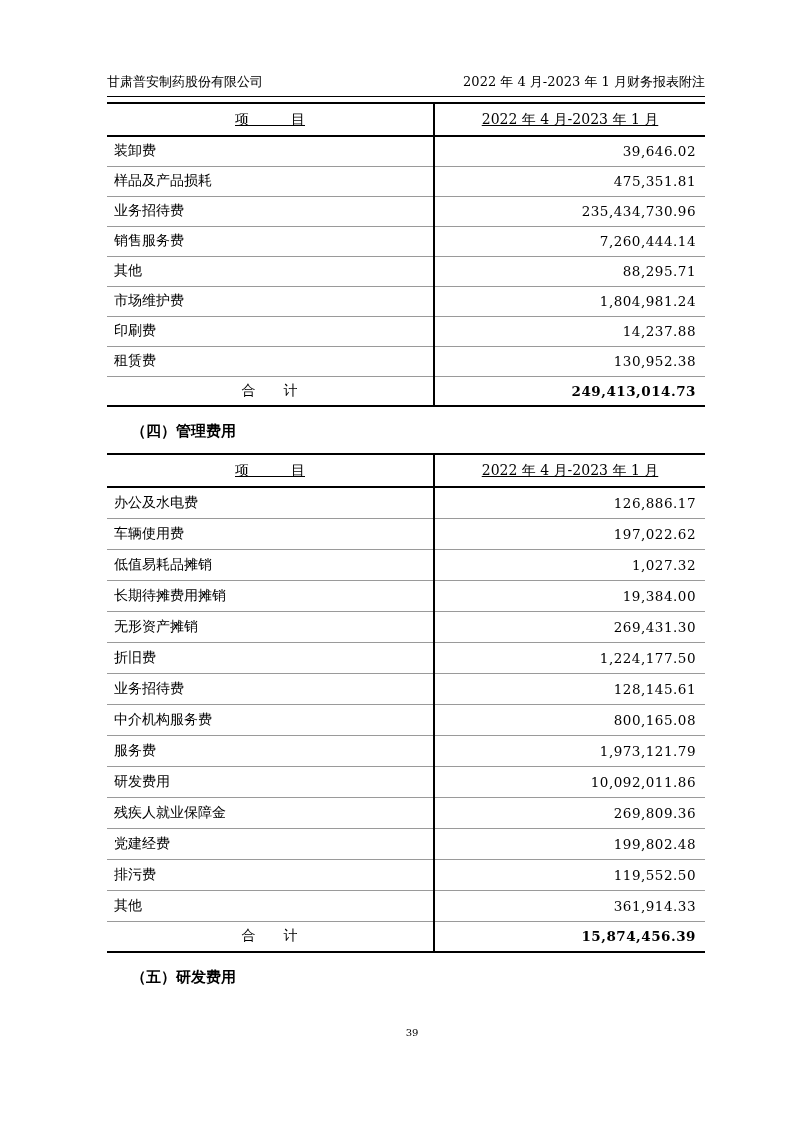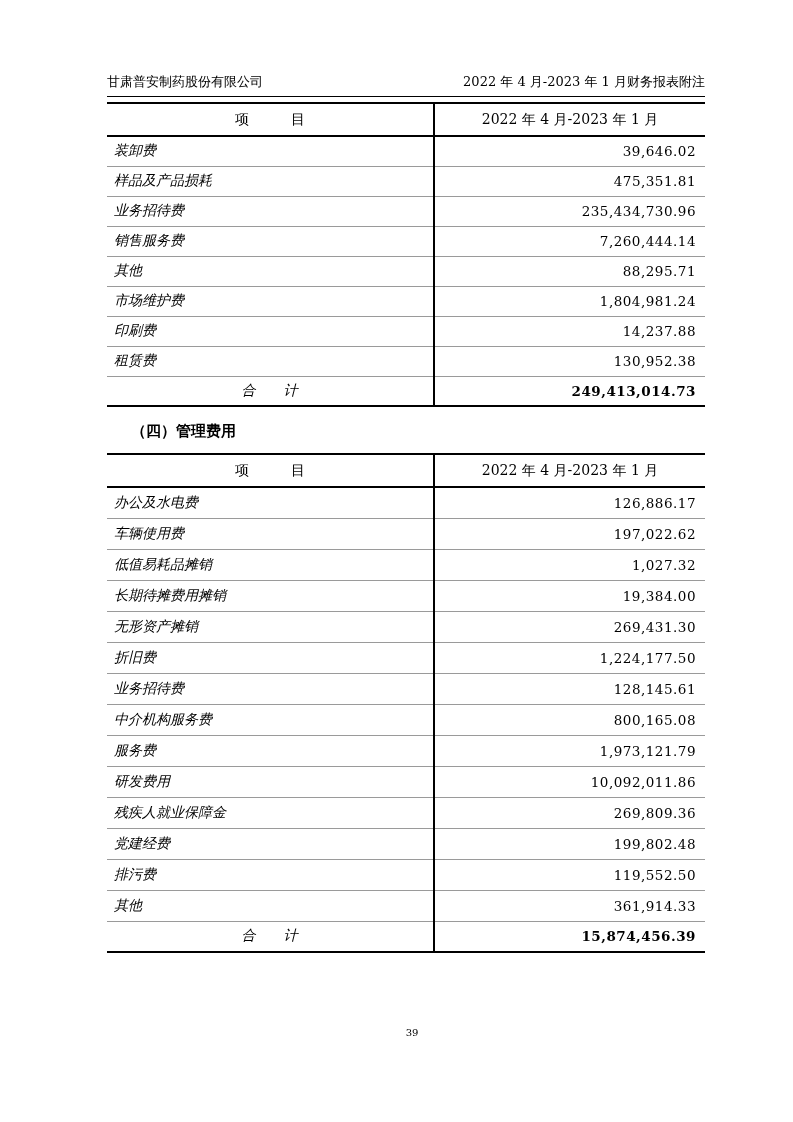--- a/index.html
+++ b/index.html
@@ -36,29 +36,30 @@
     font-size: 14px;
   }
   .fin-table.t1 { margin-top: 5px; }
   .fin-table col.c-item { width: 327px; }
   .fin-table col.c-amount { width: 271px; }
   .fin-table thead td {
     height: 33px;
     text-align: center;
     border-bottom: 2px solid #000;
     font-size: 14px;
+    text-decoration: underline;
   }
   .fin-table td.amount-col { border-left: 2px solid #000; }
   .fin-table tbody td {
     border-top: 1px solid #9a9a9a;
     vertical-align: middle;
   }
   .t1 tbody td { height: 30px; }
   .t2 tbody td { height: 31px; }
-  .fin-table tbody td.item-cell { text-align: left; padding-left: 7px; font-style: italic; }
+  .fin-table tbody td.item-cell { text-align: left; padding-left: 7px; }
   .fin-table tbody td.amount-cell {
     text-align: right;
     padding-right: 9px;
     letter-spacing: 0.5px;
     font-size: 13.5px;
     padding-left: 36px;
   }
   .fin-table tr.total-row td.total-label { text-align: center; padding-left: 0; }
   .fin-table tr.total-row td.amount-cell { font-weight: bold; }
   .section-heading {
@@ -208,17 +209,18 @@
             <td class="item-cell">其他</td>
             <td class="amount-col amount-cell">361,914.33</td>
           </tr>
         <tr class="total-row">
             <td class="item-cell total-label">合　　计</td>
             <td class="amount-col amount-cell">15,874,456.39</td>
           </tr>
       </tbody>
     </table>
 
+    <div class="section-heading">（五）研发费用</div>
 
   </div>
 
   <div class="page-number">39</div>
 </div>
 
 </body></html>

